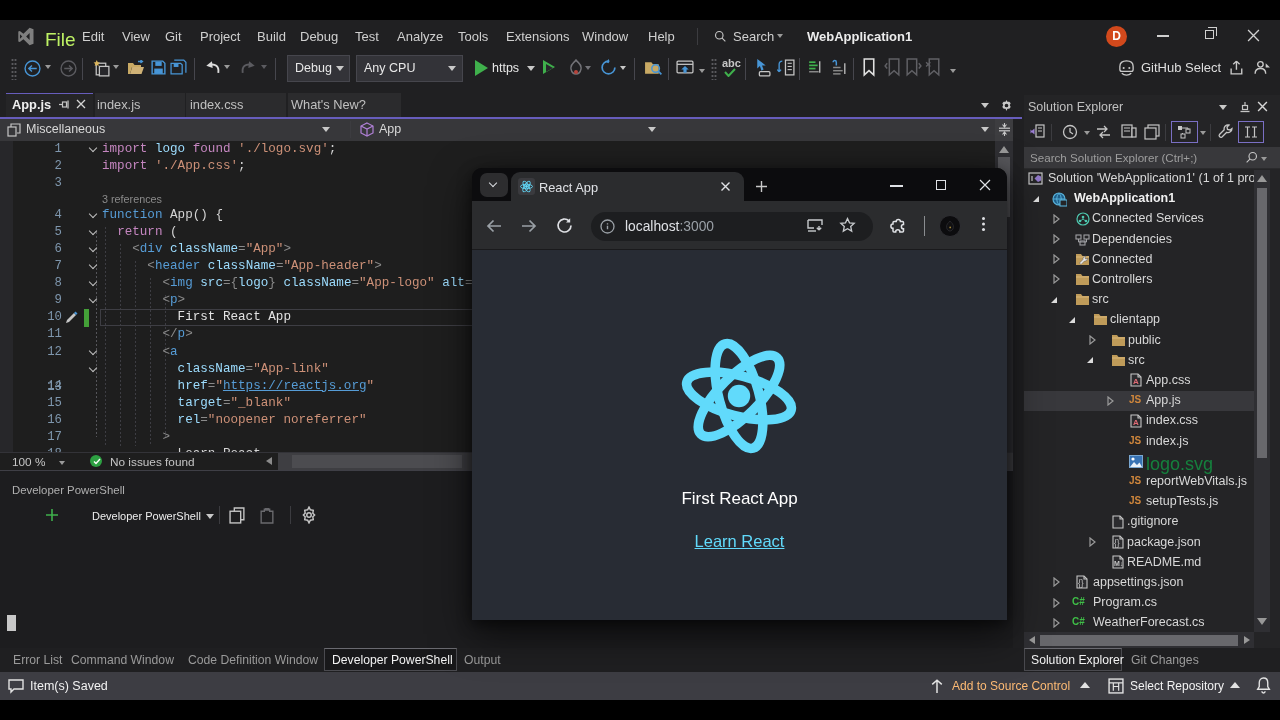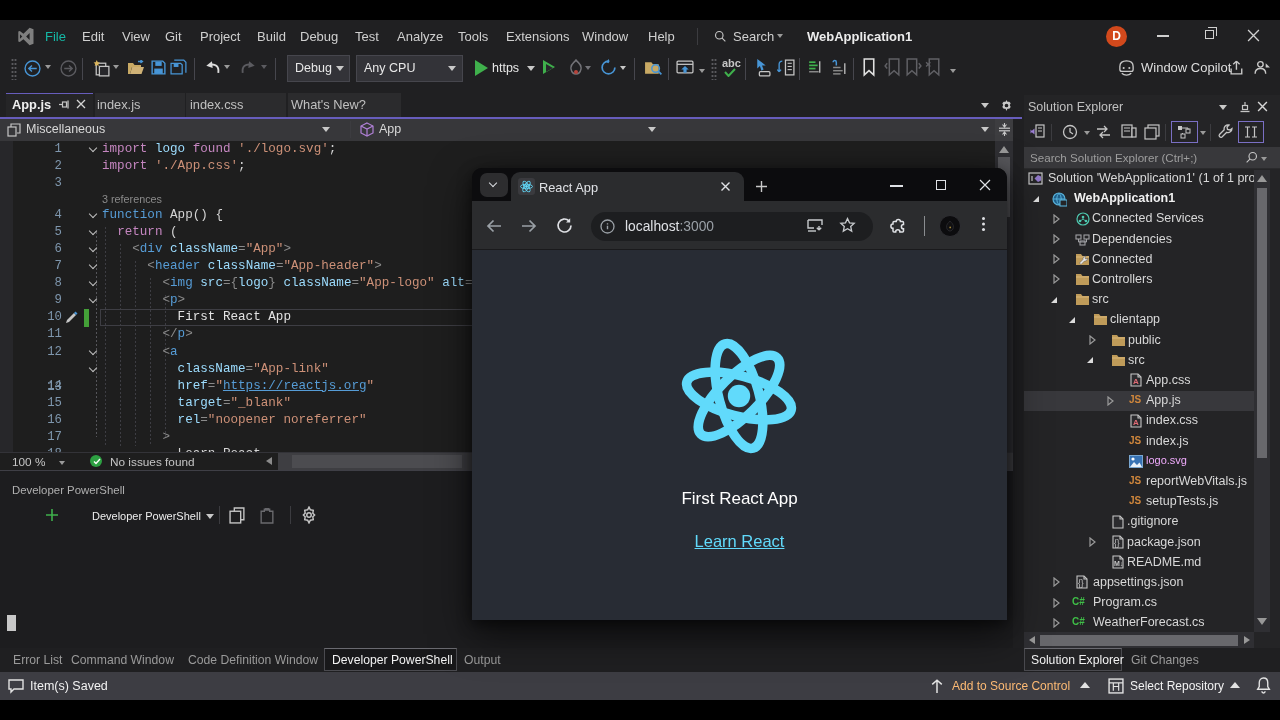--- a/index.html
+++ b/index.html
@@ -16,21 +16,21 @@
 .lnk{color:#569cd6;text-decoration:underline}
 </style></head><body>
 <div id="app">
 
 <div class="ab" style="left:0;top:20px;width:1280px;height:680px;background:#202022"></div>
 
 <div class="ab" style="left:0;top:20px;width:1280px;height:32px;background:#202022"></div>
 <svg class="ab" style="left:16px;top:27px" width="19" height="19" viewBox="0 0 24 24">
       <path fill="#7f7f7f" d="M17.2 0.9 9.4 8.5 4.8 4.9 2.9 5.8v12.4l1.9 0.9 4.6-3.6 7.8 7.6 4.9-2V2.9zM5 14.9v-5.8l2.9 2.9zm12.2 1.4-4.4-4.3 4.4-4.3z"></path>
     </svg>
-<div class="ab" style="left:45px;top:29px;font-size:13px;color:#14b8a6">File</div>
+<div class="ab" style="left:45px;top:29px;font-size:19px;color:#bef264">File</div>
 <div class="ab" style="left:82px;top:29px;font-size:13px;color:#cfcfcf">Edit</div>
 <div class="ab" style="left:122px;top:29px;font-size:13px;color:#cfcfcf">View</div>
 <div class="ab" style="left:165px;top:29px;font-size:13px;color:#cfcfcf">Git</div>
 <div class="ab" style="left:200px;top:29px;font-size:13px;color:#cfcfcf">Project</div>
 <div class="ab" style="left:257px;top:29px;font-size:13px;color:#cfcfcf">Build</div>
 <div class="ab" style="left:300px;top:29px;font-size:13px;color:#cfcfcf">Debug</div>
 <div class="ab" style="left:355px;top:29px;font-size:13px;color:#cfcfcf">Test</div>
 <div class="ab" style="left:397px;top:29px;font-size:13px;color:#cfcfcf">Analyze</div>
 <div class="ab" style="left:458px;top:29px;font-size:13px;color:#cfcfcf">Tools</div>
 <div class="ab" style="left:506px;top:29px;font-size:13px;color:#cfcfcf">Extensions</div>
@@ -180,21 +180,21 @@
       <path d="M4 1h9v15l-4.5-4L4 16z" fill="none" stroke="#606065" stroke-width="1.4"></path>
       <path d="M1 4l4 4M5 4 1 8" stroke="#606065" stroke-width="1.3"></path>
     </svg>
 <div class="carsm" style="left:950px;top:69px;border-top-color:#9a9a9a"></div>
 <svg class="ab" style="left:1117px;top:59px" width="19" height="18" viewBox="0 0 20 19">
       <path d="M10 2c4 0 7 2 7 6v3c0 1-1 2-2 2h-10c-1 0-2-1-2-2V8c0-4 3-6 7-6z" fill="none" stroke="#c9c9c9" stroke-width="1.4"></path>
       <circle cx="7" cy="9.5" r="1.1" fill="#c9c9c9"></circle>
       <circle cx="13" cy="9.5" r="1.1" fill="#c9c9c9"></circle>
       <path d="M5 15c1.5 1.5 3 2 5 2s3.5-.5 5-2" fill="none" stroke="#c9c9c9" stroke-width="1.4"></path>
     </svg>
-<div class="ab" style="left:1141px;top:60px;font-size:13px;color:#dedede">Window Copilot</div>
+<div class="ab" style="left:1141px;top:60px;font-size:13px;color:#dedede">GitHub Select</div>
 <svg class="ab" style="left:1229px;top:59px" width="17" height="17" viewBox="0 0 16 16">
       <path d="M2 9v5h10v-5M7 10V2m0 0L4 5m3-3 3 3" fill="none" stroke="#c9c9c9" stroke-width="1.3"></path>
     </svg>
 <svg class="ab" style="left:1253px;top:59px" width="18" height="17" viewBox="0 0 17 16">
       <circle cx="7" cy="5" r="2.6" fill="none" stroke="#c9c9c9" stroke-width="1.3"></circle>
       <path d="M2 14c0-3 2-5 5-5s5 2 5 5" fill="none" stroke="#c9c9c9" stroke-width="1.3"></path>
       <path d="M12 4l4 4-4 0z" fill="#c9c9c9"></path>
     </svg>
 
 <div class="ab" style="left:0;top:90px;width:1280px;height:27px;background:#202022"></div>
@@ -540,21 +540,21 @@
       <text x="3" y="11" font-size="8" fill="#e06c75" font-family="Liberation Sans" font-weight="bold">A</text>
     </svg>
 <div class="ab" style="left:1146px;top:413.3px;font-size:12.5px;color:#d8d8d8;white-space:nowrap">index.css</div>
 <div class="ab" style="left:1129px;top:434.5px;font-size:10px;font-weight:bold;color:#d0873c">JS</div>
 <div class="ab" style="left:1146px;top:433.5px;font-size:12.5px;color:#d8d8d8;white-space:nowrap">index.js</div>
 <svg class="ab" style="left:1129px;top:454.7px" width="14" height="13" viewBox="0 0 14 13">
       <rect x="0.5" y="0.5" width="13" height="12" fill="#3873b4" stroke="#7aa7d0"></rect>
       <circle cx="4" cy="4" r="1.6" fill="#fff"></circle>
       <path d="M1 12l4-5 3 3 2.5-2.5L13 12z" fill="#e8f0f8"></path>
     </svg>
-<div class="ab" style="left:1146px;top:453.7px;font-size:11px;color:#f0abfc;white-space:nowrap">logo.svg</div>
+<div class="ab" style="left:1146px;top:453.7px;font-size:18px;color:#15803d;white-space:nowrap">logo.svg</div>
 <div class="ab" style="left:1129px;top:474.9px;font-size:10px;font-weight:bold;color:#d0873c">JS</div>
 <div class="ab" style="left:1146px;top:473.9px;font-size:12.5px;color:#d8d8d8;white-space:nowrap">reportWebVitals.js</div>
 <div class="ab" style="left:1129px;top:495.1px;font-size:10px;font-weight:bold;color:#d0873c">JS</div>
 <div class="ab" style="left:1146px;top:494.1px;font-size:12.5px;color:#d8d8d8;white-space:nowrap">setupTests.js</div>
 <svg class="ab" style="left:1112px;top:514.8px" width="12" height="14" viewBox="0 0 12 14">
       <path d="M1 1h7l3 3v9H1z" fill="#2b2b2e" stroke="#c5c5c5" stroke-width="1.1"></path>
       <path d="M8 1v3h3" fill="none" stroke="#c5c5c5" stroke-width="1.1"></path>
     </svg>
 <div class="ab" style="left:1127px;top:514.3px;font-size:12.5px;color:#d8d8d8;white-space:nowrap">.gitignore</div>
 <svg class="ab" style="left:1087px;top:537.0px" width="10" height="10" viewBox="0 0 10 10">

